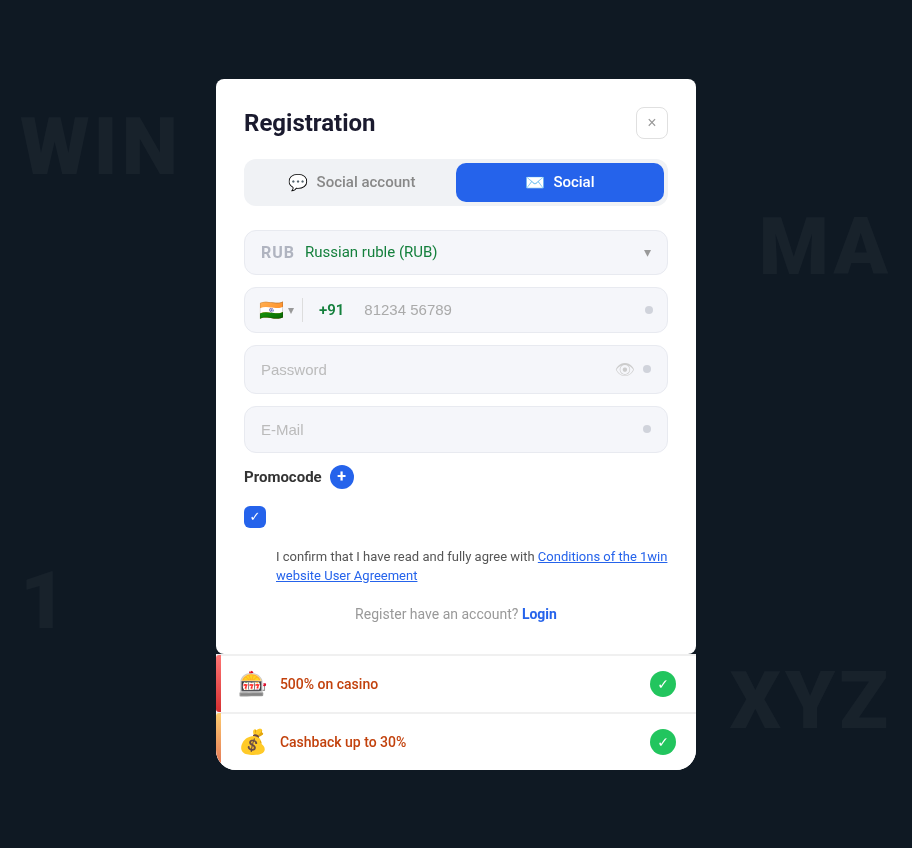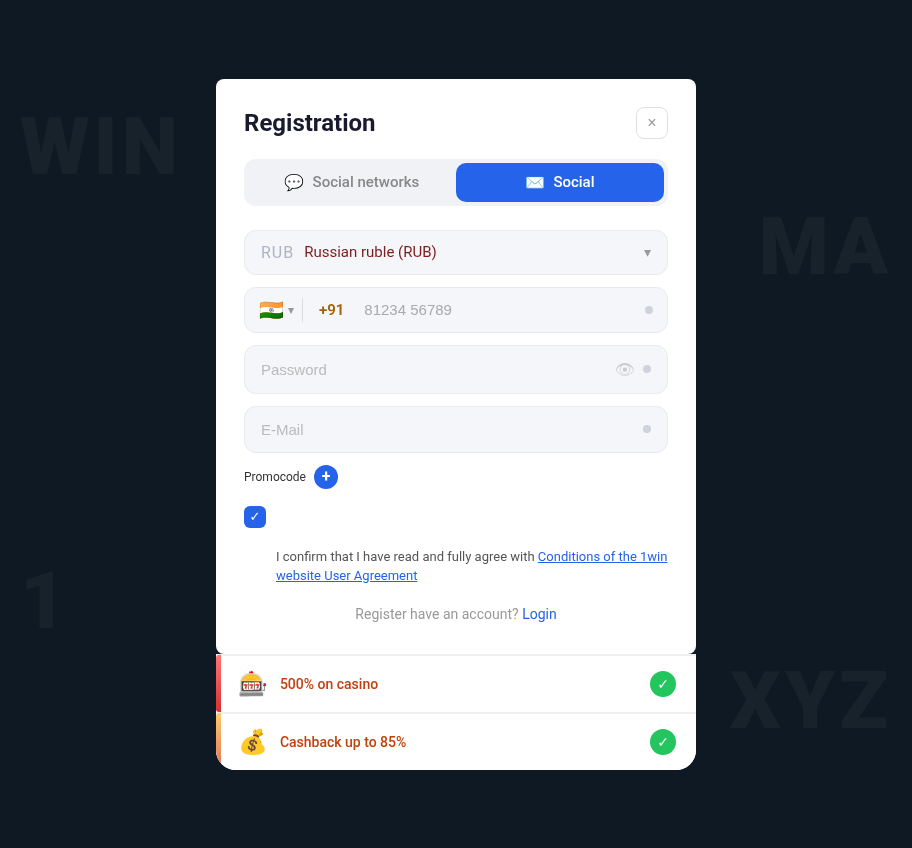--- a/index.html
+++ b/index.html
@@ -125,28 +125,28 @@
     }
 
     .currency-left {
       display: flex;
       align-items: center;
       gap: 10px;
     }
 
     .currency-code {
       font-size: 16px;
-      font-weight: 400;
+      font-weight: 700;
       color: #b0b4c0;
       letter-spacing: 1px;
     }
 
     .currency-name {
       font-size: 15px;
-      color: #7f1d1d;
+      color: #15803d;
     }
 
     .chevron-icon {
       color: #999;
       font-size: 14px;
     }
 
     
     .phone-field {
       display: flex;
@@ -173,21 +173,21 @@
     }
 
     .flag-chevron {
       color: #999;
       font-size: 12px;
     }
 
     .country-code {
       font-size: 15px;
       font-weight: 600;
-      color: #a16207;
+      color: #15803d;
       padding-left: 8px;
       padding-right: 4px;
     }
 
     .phone-input {
       flex: 1;
       background: transparent;
       border: none;
       outline: none;
       font-size: 15px;
@@ -240,23 +240,23 @@
     
     .promocode-row {
       display: flex;
       align-items: center;
       gap: 8px;
       margin-bottom: 16px;
       margin-top: 4px;
     }
 
     .promocode-label {
-      font-size: 12px;
+      font-size: 15px;
       color: #333;
-      font-weight: 400;
+      font-weight: 700;
     }
 
     .add-btn {
       width: 24px;
       height: 24px;
       background: #2563eb;
       border-radius: 50%;
       display: flex;
       align-items: center;
       justify-content: center;
@@ -323,21 +323,21 @@
 
     
     .login-row {
       text-align: center;
       font-size: 14px;
       color: #999;
     }
 
     .login-link {
       color: #2563eb;
-      font-weight: 400;
+      font-weight: 700;
       text-decoration: none;
       cursor: pointer;
     }
 
     .bonus-card {
       display: flex;
       align-items: center;
       justify-content: space-between;
       background: #ffffff;
       border-radius: 0;
@@ -426,21 +426,21 @@
     
     <div class="modal-header">
       <h2 class="modal-title">Registration</h2>
       <button class="close-btn">×</button>
     </div>
 
     
     <div class="tab-bar">
       <div class="tab-item inactive">
         <span class="tab-icon">💬</span>
-        <span>Social networks</span>
+        <span>Social account</span>
       </div>
       <div class="tab-item active">
         <span class="tab-icon">✉️</span>
         <span>Social</span>
       </div>
     </div>
 
     
     <div class="currency-select">
       <div class="currency-left">
@@ -512,21 +512,21 @@
         <div class="bonus-check">
           <span>✓</span>
         </div>
       </div>
     </div>
     <div class="bonus-card-container" style="position:relative; border-top: 1px solid #f0f0f0;">
       <div class="card-bar-2"></div>
       <div class="bonus-card" style="padding-left:22px;">
         <div class="bonus-card-left">
           <span class="bonus-icon">💰</span>
-          <span class="bonus-text">Cashback up to 85%</span>
+          <span class="bonus-text">Cashback up to 30%</span>
         </div>
         <div class="bonus-check">
           <span>✓</span>
         </div>
       </div>
     </div>
   </div>
 
 </div>
 

